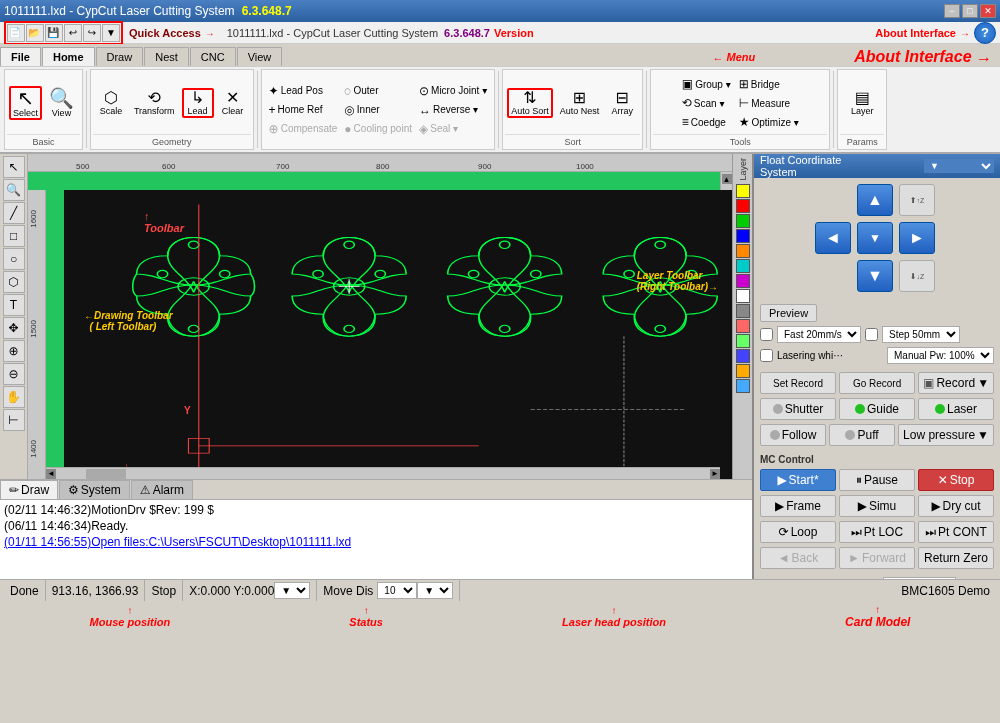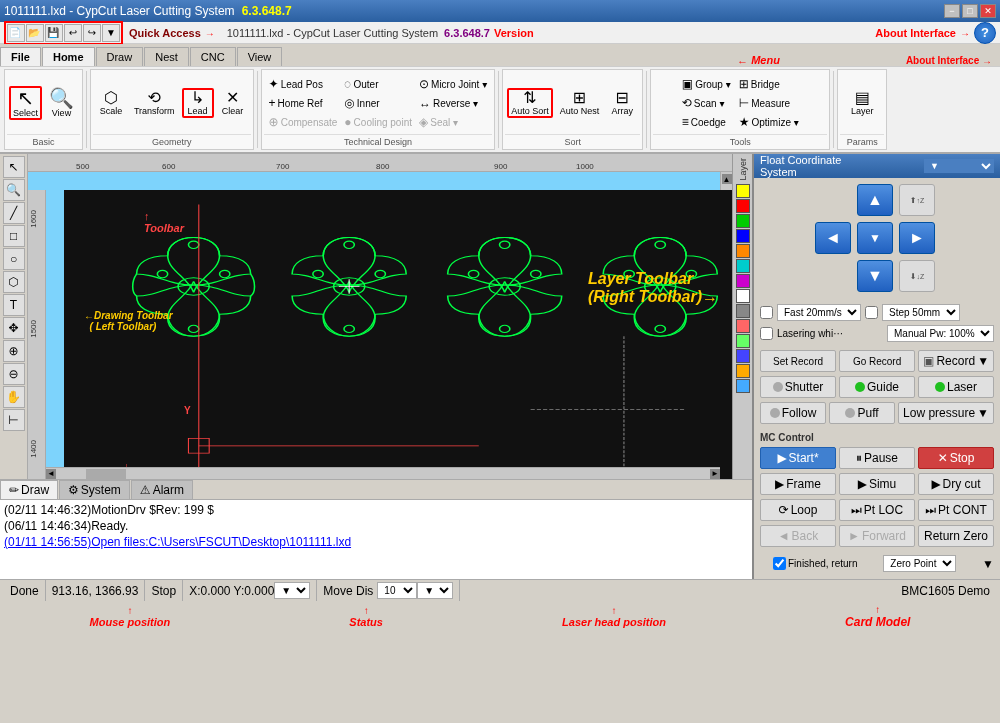--- a/index.html
+++ b/index.html
@@ -142,21 +142,21 @@
       width: 22px; height: 22px;
       background: #e0e0e0;
       border: 1px solid #aaa;
       display: flex; align-items: center; justify-content: center;
       cursor: pointer; font-size: 12px;
     }
 
     
     #canvas-area {
       flex: 1;
-      background: #7dd3fc;
+      background: #22c55e;
       position: relative;
       overflow: hidden;
     }
     #canvas-ruler-top {
       height: 18px;
       background: #c8c8c8;
       border-bottom: 1px solid #aaa;
       position: relative;
     }
     #canvas-ruler-left {
@@ -477,21 +477,21 @@
   <div id="ribbon" style="position:relative;">
     <div id="ribbon-tabs">
       <div class="ribbon-tab active">File</div>
       <div class="ribbon-tab active" style="background:#f0f0f0; font-weight:bold;">Home</div>
       <div class="ribbon-tab">Draw</div>
       <div class="ribbon-tab">Nest</div>
       <div class="ribbon-tab">CNC</div>
       <div class="ribbon-tab">View</div>
       <div style="margin-left:auto; padding-right:8px; display:flex; align-items:center; gap:6px;">
         <span style="color:red; font-size:11px; font-weight:bold; font-style:italic;">← Menu</span>
-        <span style="color:red; font-size:10px; font-weight:bold; margin-left:120px;">About Interface →</span>
+        <span style="color:red; font-size:16px; font-weight:bold; font-style:italic; margin-left:93px;">About Interface →</span>
       </div>
     </div>
 
     <div id="ribbon-content">
 
       <div class="ribbon-group" style="min-width:70px;">
         <div class="ribbon-group-content">
           <div class="ribbon-btn red-box">
             <span class="icon">↖</span>
             <span class="label">Select</span>
@@ -541,21 +541,20 @@
             <div class="ribbon-sm-btn"><span>◌</span> Outer</div>
             <div class="ribbon-sm-btn"><span>◎</span> Inner</div>
             <div class="ribbon-sm-btn" style="color:#aaa;"><span>●</span> Cooling point</div>
           </div>
           <div class="ribbon-col">
             <div class="ribbon-sm-btn"><span>⊙</span> Micro Joint ▾</div>
             <div class="ribbon-sm-btn"><span>↔</span> Reverse ▾</div>
             <div class="ribbon-sm-btn" style="color:#aaa;"><span>◈</span> Seal ▾</div>
           </div>
         </div>
-        <div class="ribbon-group-label">Technical Design</div>
       </div>
 
       <div class="group-sep"></div>
 
       <div class="ribbon-group" style="min-width:100px;">
         <div class="ribbon-group-content">
           <div class="ribbon-btn red-box">
             <span class="icon" style="font-size:16px;">⇅</span>
             <span class="label">Auto Sort</span>
           </div>
@@ -623,21 +622,21 @@
         </div>
 
         <div id="canvas-area" style="position:relative;">
 
           <div id="canvas-ruler-top">
             <div style="position:absolute; top:0; left:18px; right:0; height:100%; display:flex; align-items:flex-end; background:#c8c8c8;">
               <span style="position:absolute; left:30px; font-size:8px; color:#333;">500</span>
               <span style="position:absolute; left:116px; font-size:8px; color:#333;">600</span>
               <span style="position:absolute; left:230px; font-size:8px; color:#333;">700</span>
               <span style="position:absolute; left:330px; font-size:8px; color:#333;">800</span>
-              <span style="position:absolute; left:448px; font-size:8px; color:#333;">900</span>
+              <span style="position:absolute; left:432px; font-size:8px; color:#333;">900</span>
               <span style="position:absolute; left:530px; font-size:8px; color:#333;">1000</span>
             </div>
           </div>
 
           <div style="display:flex; flex:1; position:absolute; top:18px; left:0; right:0; bottom:0;">
 
             <div id="canvas-ruler-left" style="position:relative; width:18px; background:#c8c8c8; border-right:1px solid #aaa;">
               <span style="position:absolute; top:20px; left:1px; font-size:8px; color:#333; writing-mode:vertical-lr; transform:rotate(180deg);">1600</span>
               <span style="position:absolute; top:130px; left:1px; font-size:8px; color:#333; writing-mode:vertical-lr; transform:rotate(180deg);">1500</span>
               <span style="position:absolute; top:250px; left:1px; font-size:8px; color:#333; writing-mode:vertical-lr; transform:rotate(180deg);">1400</span>
@@ -712,21 +711,21 @@
 
                 <line x1="450" y1="300" x2="600" y2="300" stroke="#888" stroke-width="1" stroke-dasharray="4,2"></line>
               </svg>
 
               <div class="canvas-label" style="top:20px; left:80px; color:#ff4444;">
                 ↑<br>Toolbar
               </div>
               <div class="canvas-label" style="top:120px; left:20px; color:#ffcc00; font-size:10px;">
                 ←Drawing Toolbar<br>&nbsp;&nbsp;( Left Toolbar)
               </div>
-              <div class="canvas-label" style="top:80px; right:20px; color:#ffcc00; font-size:16px;">
+              <div class="canvas-label" style="top:80px; right:20px; color:#ffcc00; font-size:10px;">
                 Layer Toolbar<br>(Right Toolbar)→
               </div>
               <div style="position:absolute; top:270px; left:60px; color:#ff4444; font-size:11px; font-weight:bold; font-style:italic;">
                 ↓<br>Draw/ System/ Alarm
               </div>
 
               <div class="axis-label" style="top:215px; left:120px; color:#ff4444;">Y</div>
               <div class="axis-label" style="top:355px; left:155px; color:#ff4444;">X</div>
             </div>
 
@@ -799,20 +798,23 @@
         <div class="dir-btn" style="background:linear-gradient(to bottom,#5090e0,#2060c0);">▲</div>
         <div class="dir-special" style="font-size:8px; color:#555; background:#ddd;">⬆<br><span style="font-size:7px;">↑Z</span></div>
         <div class="dir-btn" style="background:linear-gradient(to bottom,#5090e0,#2060c0);">◄</div>
         <div class="dir-btn" style="background:linear-gradient(to bottom,#5090e0,#2060c0); font-size:12px;">▼</div>
         <div class="dir-btn" style="background:linear-gradient(to bottom,#5090e0,#2060c0);">►</div>
         <div class="dir-empty"></div>
         <div class="dir-btn" style="background:linear-gradient(to bottom,#5090e0,#2060c0);">▼</div>
         <div class="dir-special" style="font-size:8px; color:#555; background:#ddd;">⬇<br><span style="font-size:7px;">↓Z</span></div>
       </div>
 
+      <div class="ctrl-row">
+        <button class="preview-btn">Preview</button>
+      </div>
 
       <div class="ctrl-row">
         <input type="checkbox" class="ctrl-checkbox" style="">
         <select class="ctrl-select">
           <option>Fast 20mm/s</option>
         </select>
         <input type="checkbox" class="ctrl-checkbox" style="">
         <select class="ctrl-select">
           <option>Step  50mm</option>
         </select>

